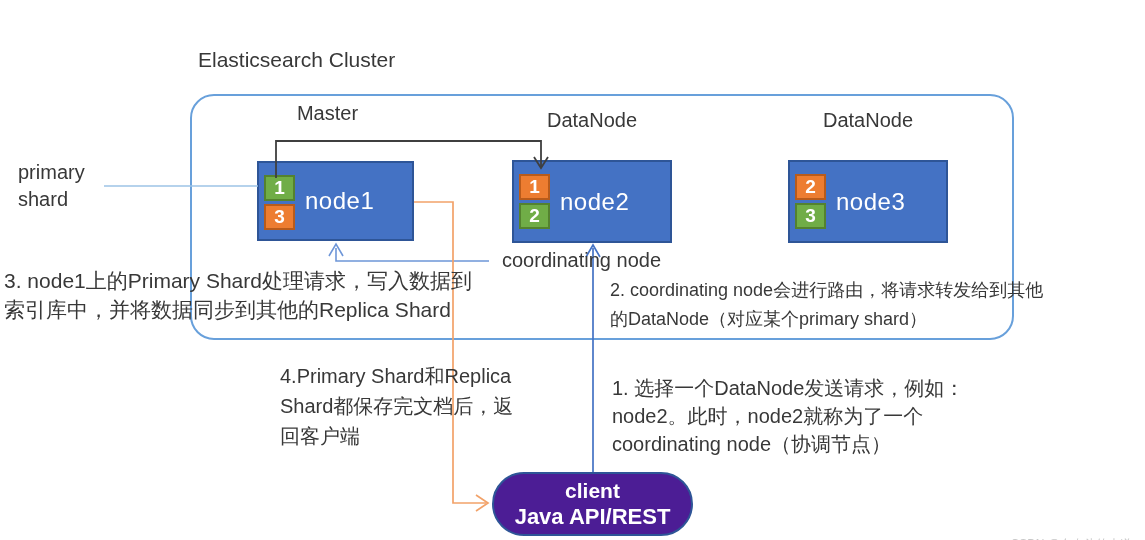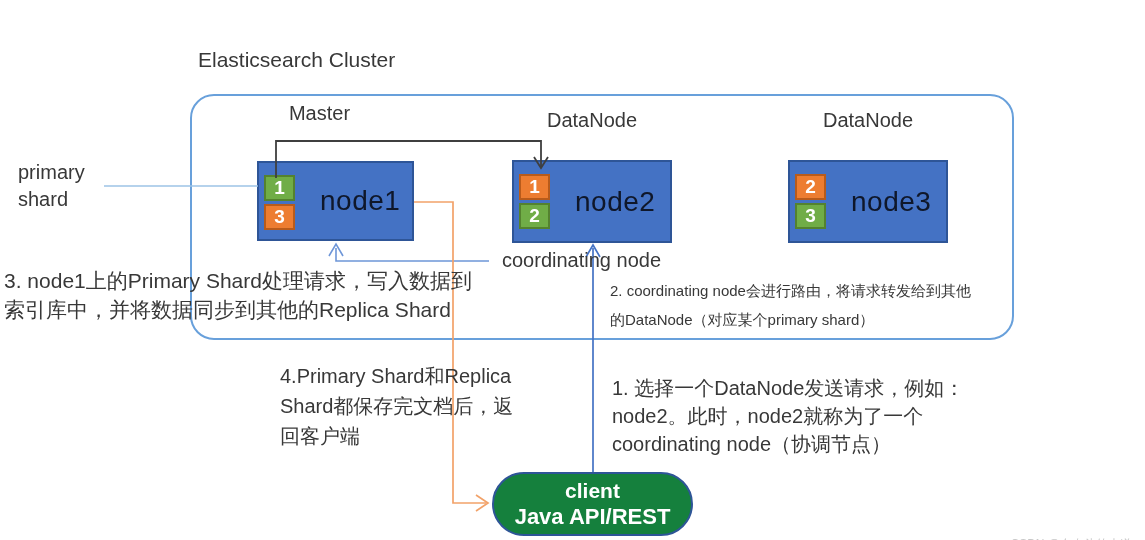--- a/index.html
+++ b/index.html
@@ -7,51 +7,51 @@
     position:relative;width:1145px;height:540px;background:#ffffff;overflow:hidden;
     font-family:"Liberation Sans","DejaVu Sans",sans-serif;color:#383838;margin-top:28px;
   }
   .abs{position:absolute;}
   .title{left:198px;top:20px;font-size:21px;z-index:4;}
   .cluster-box{
     left:190px;top:66px;width:820px;height:242px;border:2px solid #68A0DB;
     border-radius:24px;background:transparent;z-index:1;
   }
   .role-label{font-size:20px;text-align:center;z-index:4;}
-  .role-master{left:241px;top:74px;width:157px;}
+  .role-master{left:249px;top:74px;width:157px;}
   .role-dn2{left:512px;top:81px;width:160px;}
   .role-dn3{left:788px;top:81px;width:160px;}
   .node{
     background:#4472C4;border:2px solid #2E5597;box-sizing:border-box;z-index:2;
   }
   .node1{left:257px;top:133px;width:157px;height:80px;}
   .node2{left:512px;top:132px;width:160px;height:83px;}
   .node3{left:788px;top:132px;width:160px;height:83px;}
   .shard-col{position:absolute;left:5px;top:12px;display:flex;flex-direction:column;gap:3px;}
   .shard{
     width:31px;height:26px;border:2px solid;box-sizing:border-box;display:flex;
     align-items:center;justify-content:center;color:#fff;font-weight:bold;font-size:19px;
   }
   .shard[data-type="primary"]{background:#70AD47;border-color:#54822F;}
   .shard[data-type="replica"]{background:#ED7D31;border-color:#B85B1B;}
   .node-name{
-    position:absolute;left:61px;top:0;height:100%;display:flex;align-items:center;
-    color:#0f172a;font-size:28px;letter-spacing:0.5px;
+    position:absolute;left:46px;top:0;height:100%;display:flex;align-items:center;
+    color:#ffffff;font-size:24px;letter-spacing:0.5px;
   }
   .side-label{font-size:20px;line-height:27px;white-space:pre-line;z-index:4;}
   .lbl-primary{left:18px;top:131px;}
   .lbl-coord{left:502px;top:219px;white-space:nowrap;}
   .note{white-space:pre-line;z-index:4;}
   .note-3{left:4px;top:238px;font-size:21px;line-height:29px;}
-  .note-2{left:610px;top:248px;font-size:15px;line-height:29px;}
+  .note-2{left:610px;top:248px;font-size:18px;line-height:29px;}
   .note-4{left:280px;top:333px;font-size:20px;line-height:30px;}
   .note-1{left:612px;top:346px;font-size:20px;line-height:28px;}
   .client{
     left:492px;top:444px;width:201px;height:64px;border-radius:32px;
-    background:#15803d;border:2px solid #2E5597;box-sizing:border-box;
+    background:#4c1d95;border:2px solid #2E5597;box-sizing:border-box;
     display:flex;flex-direction:column;align-items:center;justify-content:center;
     color:#fff;font-weight:bold;z-index:2;
   }
   .client .l1{font-size:21px;line-height:25px;}
   .client .l2{font-size:22px;line-height:27px;}
   .watermark{right:13px;top:508px;font-size:12px;color:#c8c8c8;z-index:4;}
   svg.wires{position:absolute;left:0;top:0;width:1145px;height:540px;z-index:3;pointer-events:none;}
 </style>
 </head>
 <body>

